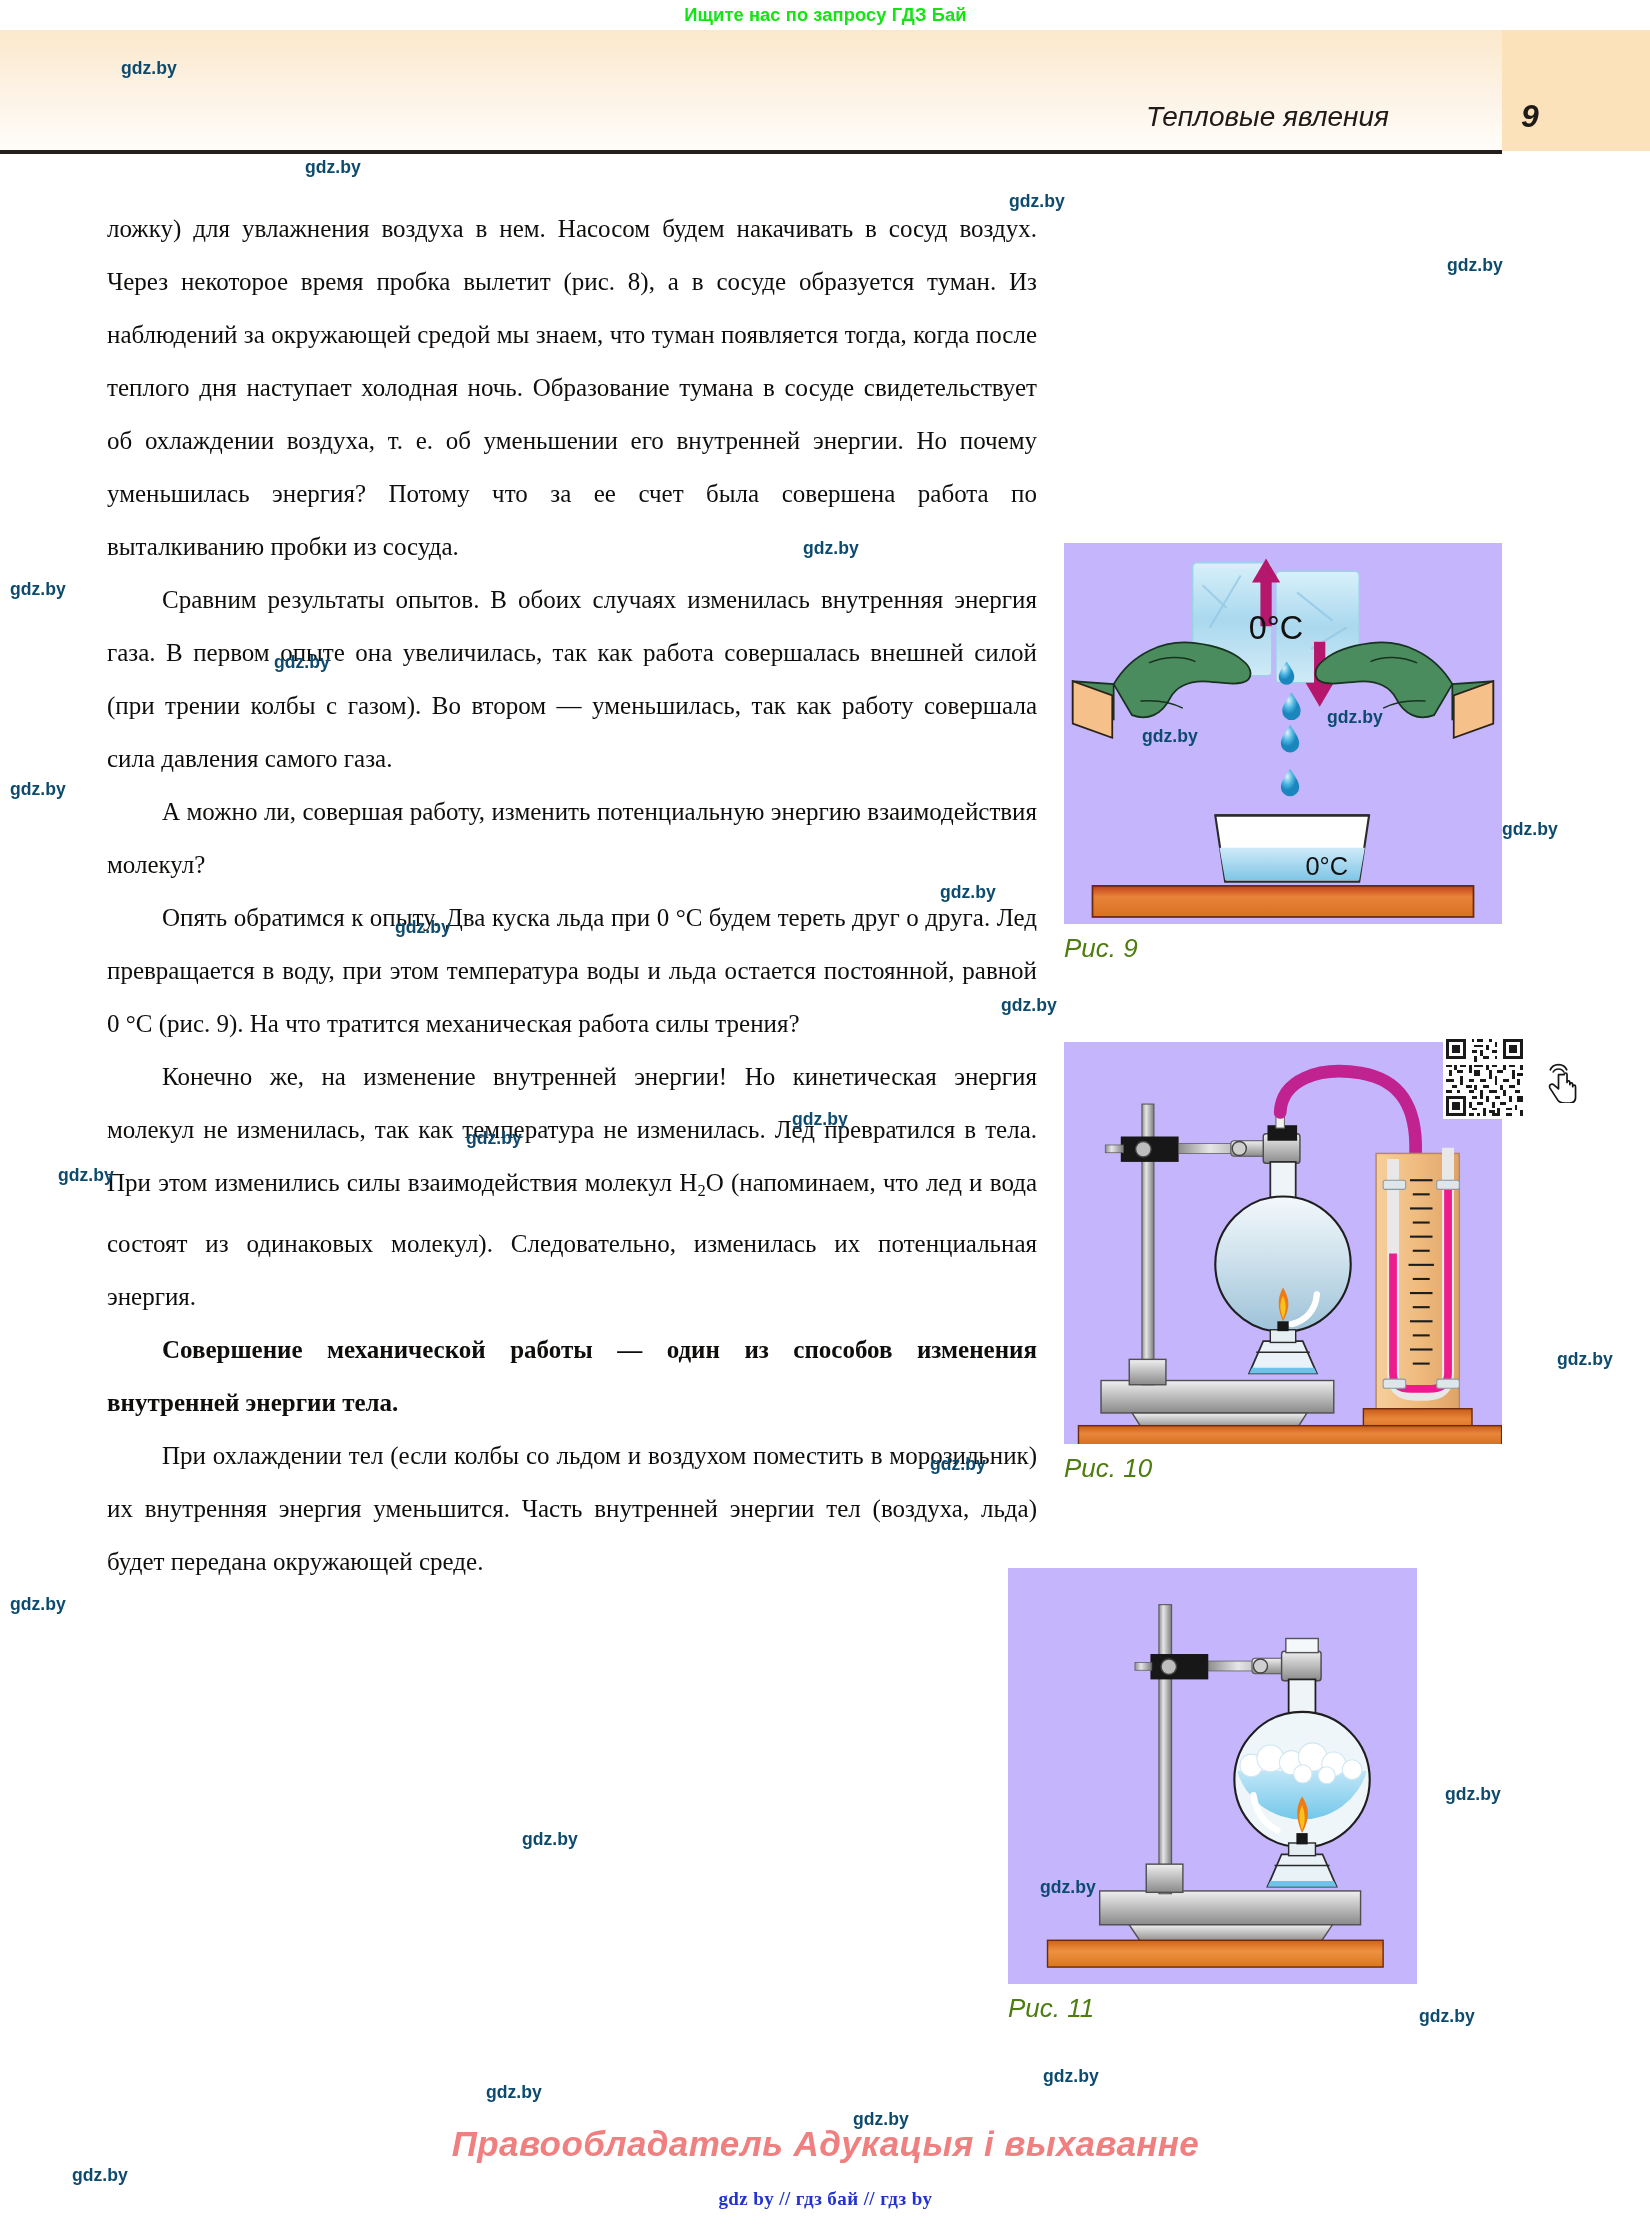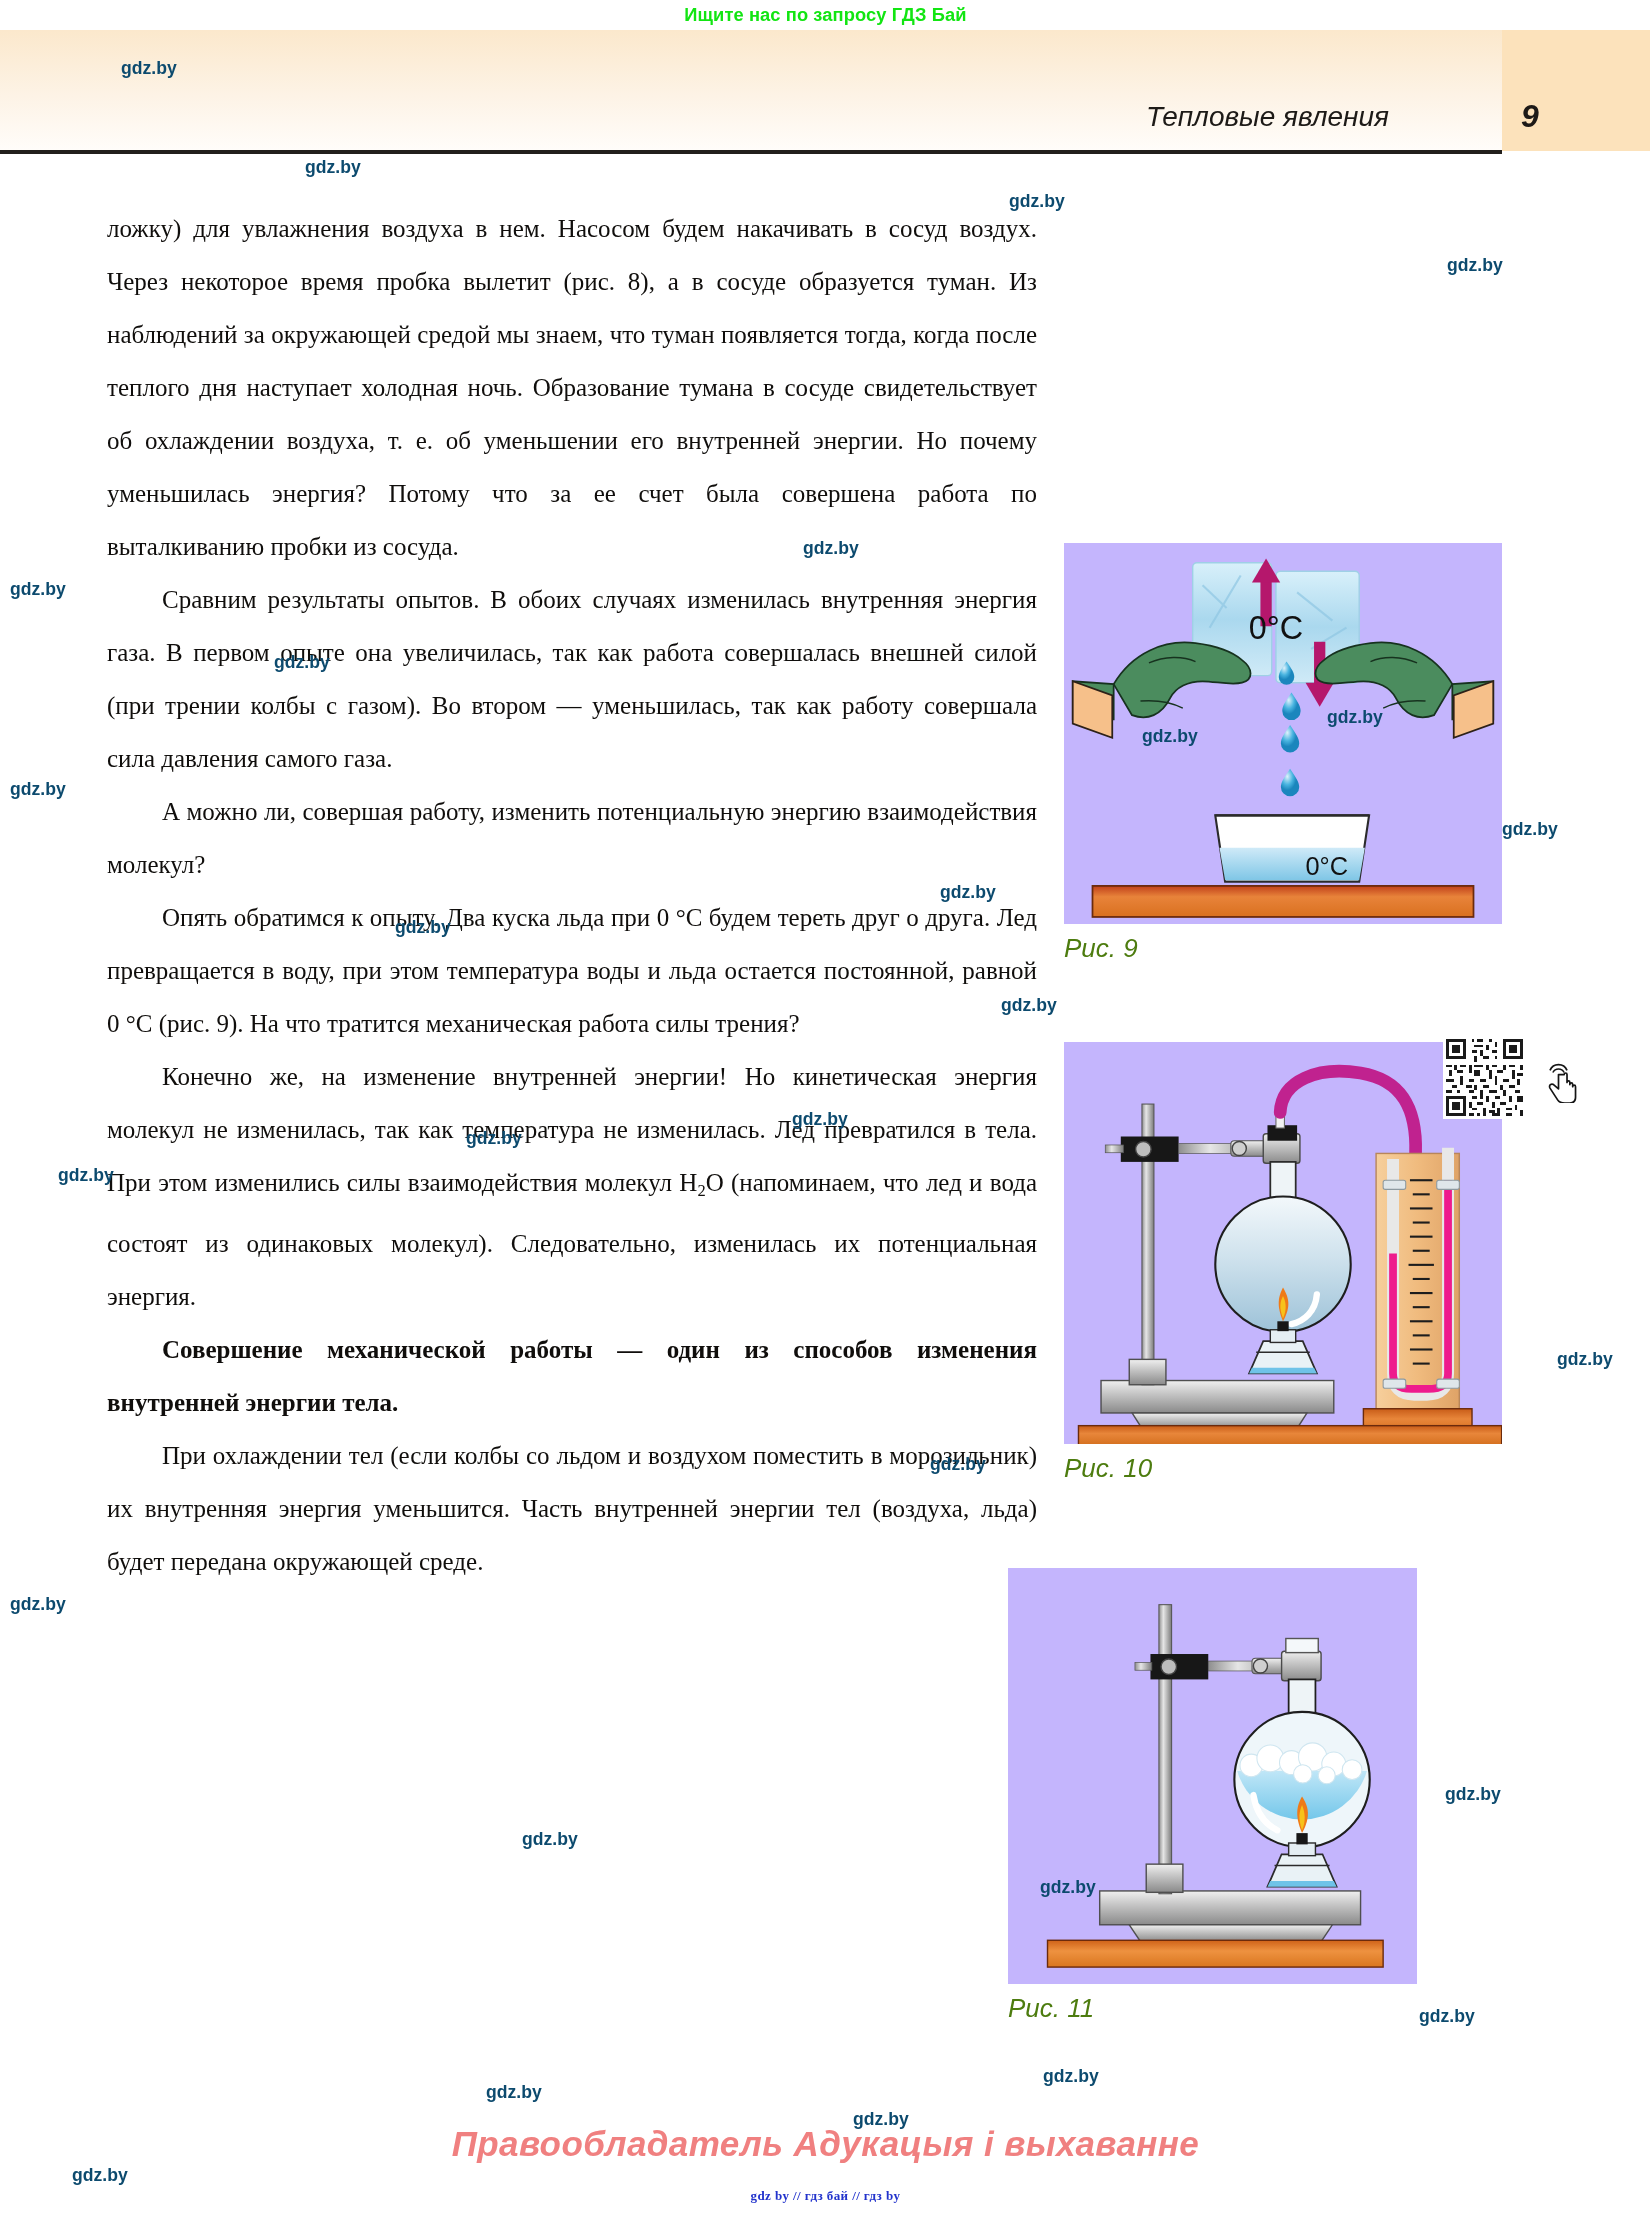--- a/index.html
+++ b/index.html
@@ -77,21 +77,21 @@
   
   #copyright-line{
     position:absolute;left:0;top:2124px;width:1651px;text-align:center;
     font-family:"Liberation Sans", sans-serif;
     font-style:italic;font-weight:700;font-size:35px;color:#f08080;
     letter-spacing:0.4px;
   }
   #footer-links{
     position:absolute;left:0;top:2188px;width:1651px;text-align:center;
     font-family:"Liberation Serif", serif;
-    font-weight:700;font-size:13px;color:#2233cc;letter-spacing:0.4px;
+    font-weight:700;font-size:19px;color:#2233cc;letter-spacing:0.4px;
   }
   
   .wm{
     position:absolute;
     font-family:"Liberation Sans", sans-serif;
     font-weight:700;font-size:17.6px;color:#0c4a6e;
     white-space:nowrap;pointer-events:none;
   }
 </style>
 </head>

